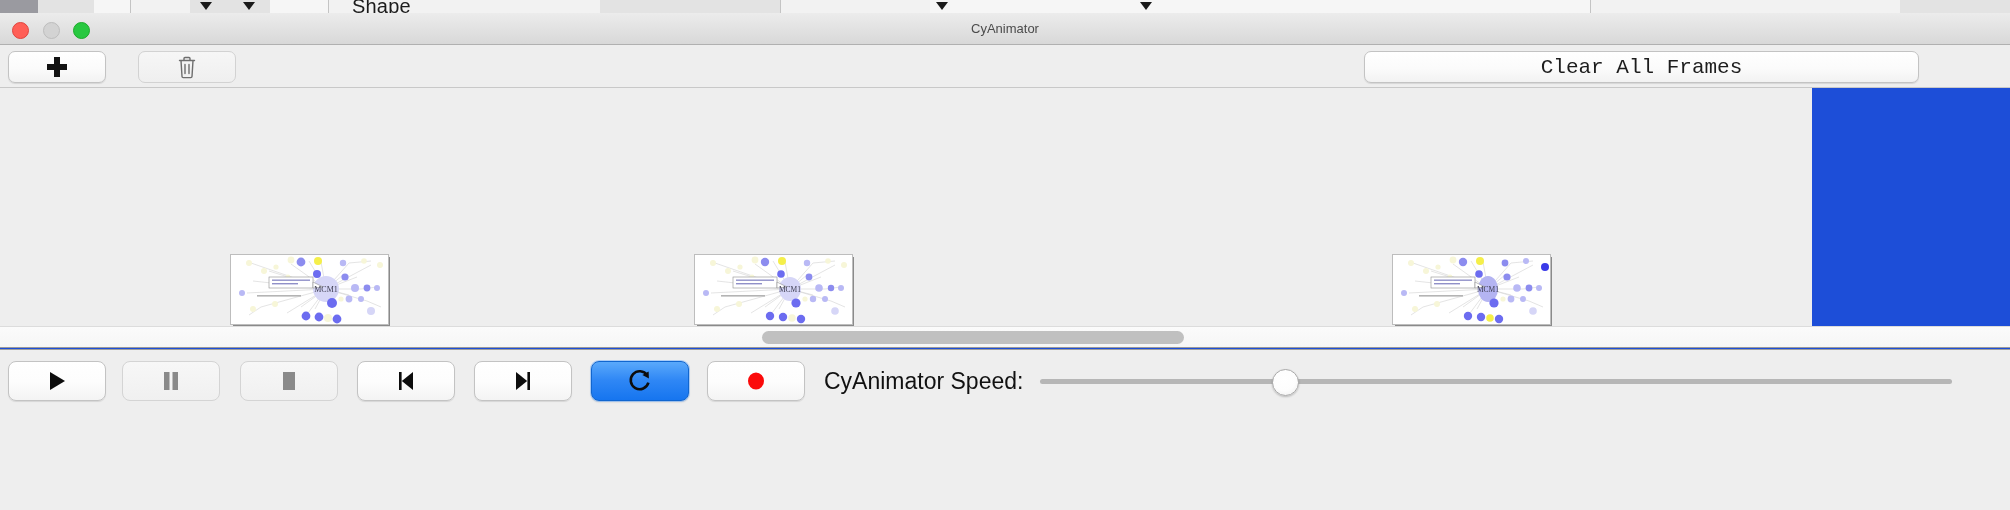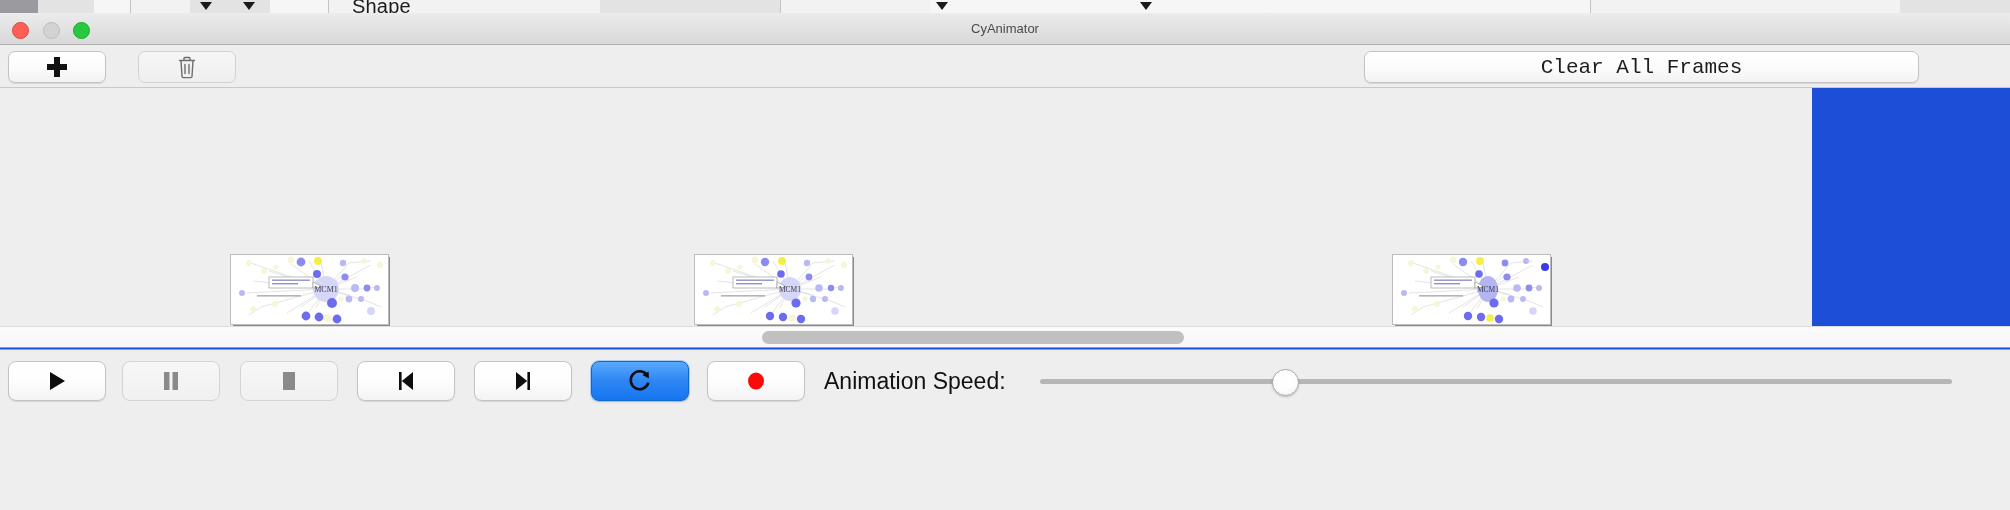--- a/index.html
+++ b/index.html
@@ -509,18 +509,18 @@
         <path d="M15.4 7.0 L21.6 3.4 L21.9 10.6 Z" fill="#0d0d0d"></path>
       </svg>
     </div>
 
     <div class="pbtn" id="record-btn">
       <svg class="glyph" width="22" height="22" viewBox="0 0 22 22">
         <ellipse cx="11" cy="11" rx="8" ry="8.6" fill="#fb0a0a"></ellipse>
       </svg>
     </div>
 
-    <div class="speed-label">Animation Speed:</div>
+    <div class="speed-label">CyAnimator Speed:</div>
     <div class="speed-slider"></div>
     <div class="speed-knob"></div>
   </div>
 
 </div>
 
 </body></html>

